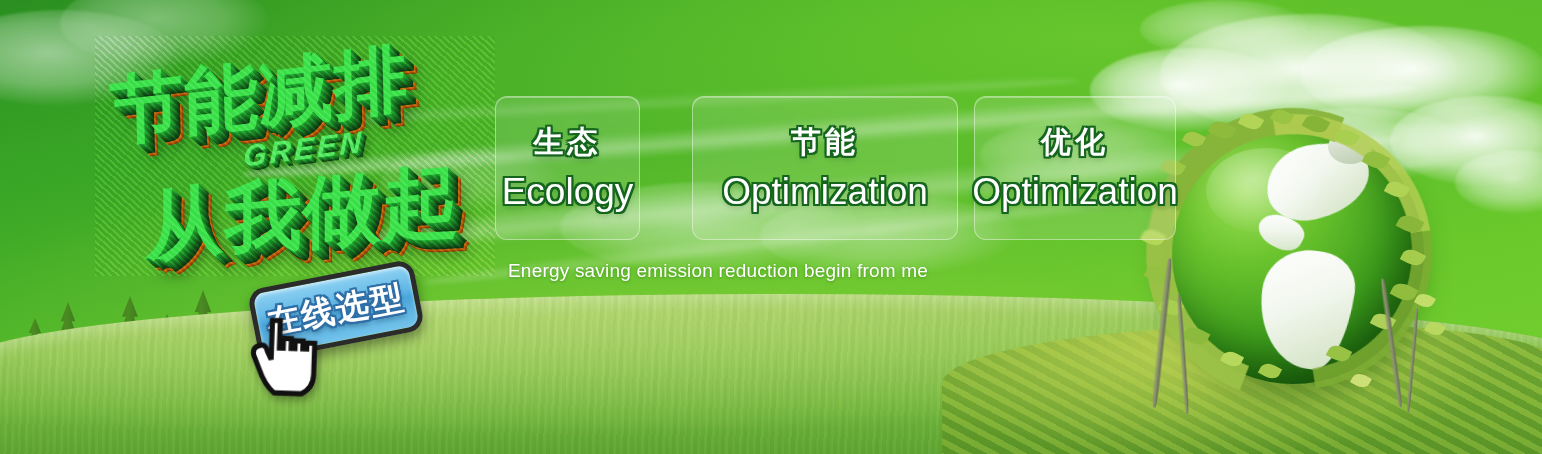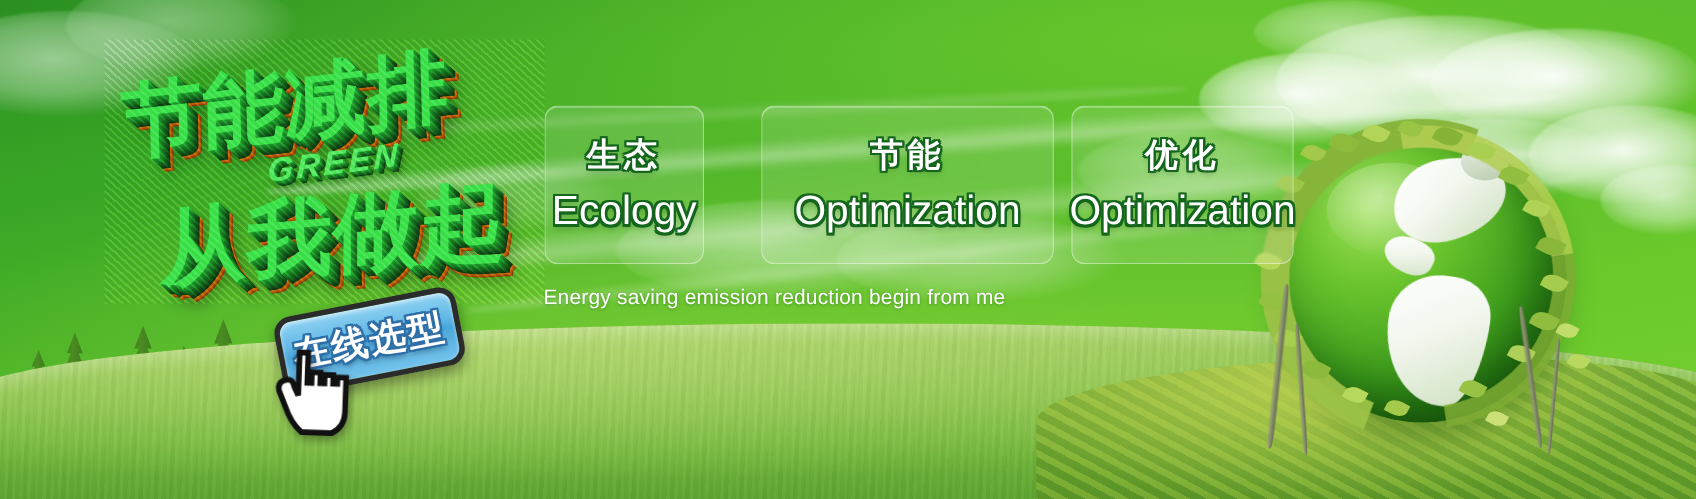--- a/index.html
+++ b/index.html
@@ -313,21 +313,21 @@
     font-size:37px; color:#ffffff; line-height:1;
     letter-spacing:0px;
     text-shadow:
       -2px -2px 0 #14661c, 2px -2px 0 #14661c, -2px 2px 0 #14661c, 2px 2px 0 #14661c,
       0 -2px 0 #14661c, 0 2px 0 #14661c, -2px 0 0 #14661c, 2px 0 0 #14661c,
       0 3px 6px rgba(0,0,0,.28);
   }
 
   
   .tagline {
-    position:absolute; left:494px; top:260px;
+    position:absolute; left:508px; top:260px;
     font-size:19px; color:#ffffff;
     letter-spacing:.2px;
     text-shadow:0 1px 3px rgba(0,60,0,.35);
   }
 </style>
 </head>
 <body>
 
 <div id="banner">
 

